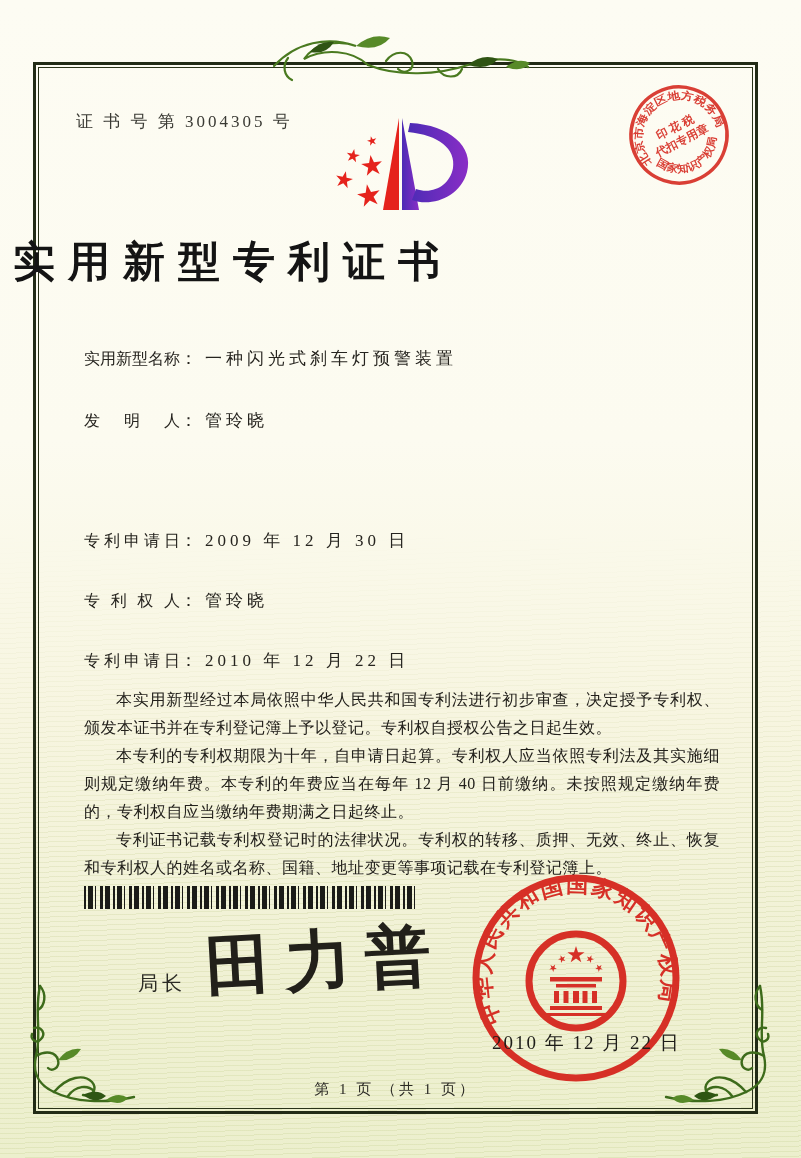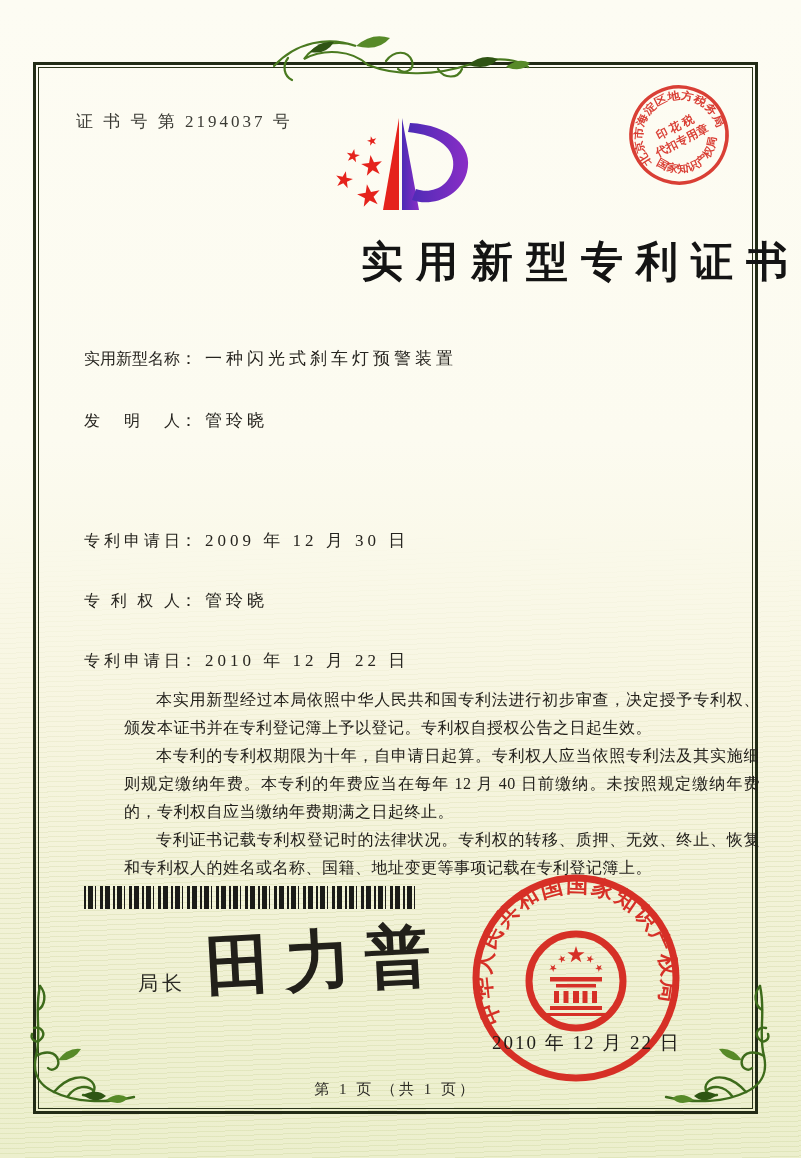--- a/index.html
+++ b/index.html
@@ -8,27 +8,27 @@
         background:linear-gradient(180deg,#fdfcf3 0%,#fcfbf0 38%,#f7f5e0 62%,#f0f1d4 84%,#ecefcd 100%);}
   .texture{position:absolute;left:0;right:0;top:46%;bottom:0;pointer-events:none;
         background:repeating-linear-gradient(178deg,rgba(148,168,66,.13) 0 1px,rgba(255,255,255,0) 1px 5px);
         -webkit-mask-image:linear-gradient(180deg,transparent 0,#000 55%);
         mask-image:linear-gradient(180deg,transparent 0,#000 55%);}
   .frame{position:absolute;left:33px;top:62px;width:725px;height:1052px;box-sizing:border-box;
         border:3px solid #222b16;}
   .frame-inner{position:absolute;inset:2px;border:1px solid #2a3319;}
   .abs{position:absolute;}
   .cert-no{left:76px;top:110px;font-size:17px;color:#3a3a34;letter-spacing:3px;}
-  .title{left:0;top:234px;width:100%;text-align:right;font-size:42px;font-weight:bold;
+  .title{left:0;top:234px;width:100%;text-align:left;font-size:42px;font-weight:bold;
         color:#141414;letter-spacing:13px;text-indent:13px;}
   .field{left:84px;font-size:17px;color:#26241f;white-space:nowrap;}
   .f-label{display:inline-block;width:96px;font-size:16px;text-align:justify;text-align-last:justify;vertical-align:bottom;margin-top:7px;}
   .f-colon{margin:0 2px 0 0;}
   .f-value{letter-spacing:4px;margin-left:6px;}
-  .body-text{left:84px;top:686px;width:636px;color:#23211c;margin-left:40px;}
+  .body-text{left:84px;top:686px;width:636px;color:#23211c;}
   .body-text p{margin:0;text-indent:2em;font-size:16px;line-height:28px;text-align:justify;letter-spacing:.5px;}
   .barcode{left:84px;top:886px;width:332px;height:23px;
         background:repeating-linear-gradient(90deg,#1b1b18 0 2px,rgba(0,0,0,0) 2px 4px,#1b1b18 4px 9px,rgba(0,0,0,0) 9px 11px,#1b1b18 11px 12px,rgba(0,0,0,0) 12px 16px,#1b1b18 16px 19px,rgba(0,0,0,0) 19px 21px,#1b1b18 21px 26px,rgba(0,0,0,0) 26px 29px);}
   .director{left:138px;top:970px;font-size:20px;color:#2b2b24;letter-spacing:4px;}
   .signature{left:205px;top:916px;font-size:66px;font-weight:bold;color:#22201a;
         letter-spacing:14px;transform:rotate(-3deg);font-family:"Liberation Serif",serif;}
   .seal{left:469px;top:871px;width:214px;height:214px;opacity:.93;}
   .seal-date{left:492px;top:1030px;font-size:19px;color:#1d1c18;letter-spacing:2px;z-index:5;}
   .footer{left:33px;top:1080px;width:725px;text-align:center;font-size:15px;color:#2c2b25;letter-spacing:3px;}
   .tax-stamp{left:622px;top:78px;width:114px;height:114px;transform:rotate(-27deg);opacity:.88;}
@@ -85,21 +85,21 @@
       <path d="M14,74 C24,68 34,70 36,78 C38,86 30,90 26,86"></path>
       <path d="M18,4 C25,12 23,24 16,28"></path>
       <path d="M46,114 C54,103 66,103 72,109"></path>
       <path d="M12,46 c8,-2 12,6 7,11 c-4,5 -11,1 -9,-5"></path>
     </g>
     <path fill="#578a28" d="M36,78 q10,-13 23,-11 q-8,13 -23,11z"></path>
     <path fill="#2f5513" d="M61,113 q14,-7 23,1 q-10,9 -23,-1z"></path>
     <path fill="#578a28" d="M84,118 q12,-9 22,-2 q-8,9 -22,2z"></path>
   </svg>
 
-  <div class="abs cert-no">证 书 号 第 2194037 号</div>
+  <div class="abs cert-no">证 书 号 第 3004305 号</div>
 
   <svg class="abs logo" viewBox="0 0 172 128">
     <defs>
       <path id="star5" d="M0,-1 L0.224,-0.309 L0.951,-0.309 L0.363,0.118 L0.588,0.809 L0,0.382 L-0.588,0.809 L-0.363,0.118 L-0.951,-0.309 L-0.224,-0.309 Z"></path>
       <linearGradient id="pg" x1="0" y1="0" x2="1" y2="0">
         <stop offset="0" stop-color="#4b2bb5"></stop>
           <stop offset="1" stop-color="#8a2ec6"></stop>
       </linearGradient>
     </defs>
     <g fill="#e5231c">

